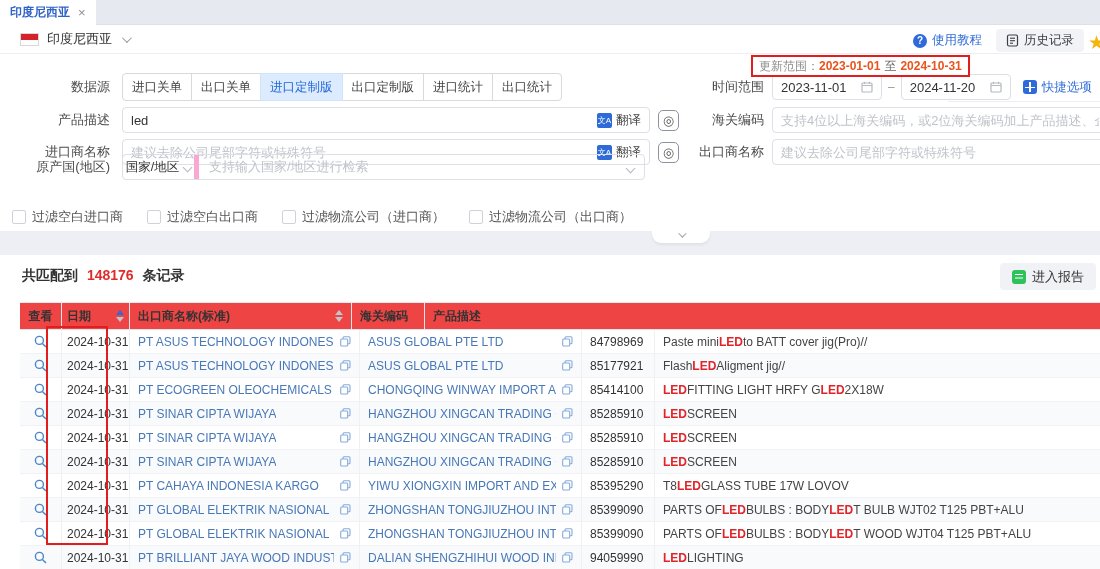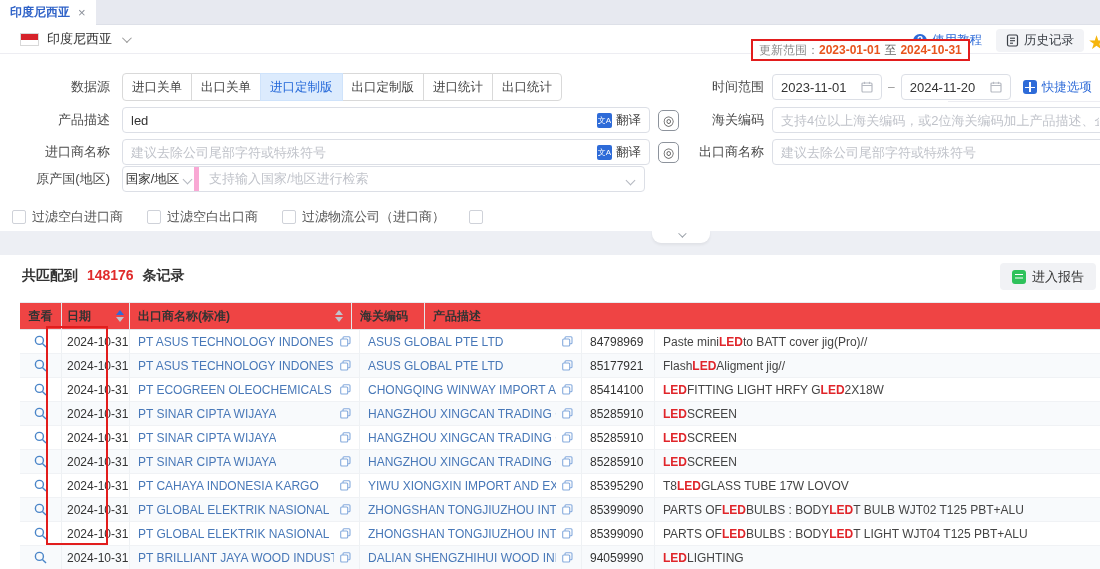--- a/index.html
+++ b/index.html
@@ -21,21 +21,21 @@
   .flag { width:19px; height:13px; border:1px solid #d8d8d8; background:linear-gradient(to bottom,#d6222a 0 50%,#fff 50% 100%); margin-right:8px; flex:0 0 auto; }
   .country { font-size:13px; color:#333; }
   .chev { width:7px; height:7px; border-right:1.5px solid #999; border-bottom:1.5px solid #999; transform:rotate(45deg) translateY(-2px); display:inline-block; margin-left:10px; }
   .toolbar-right { position:absolute; right:16px; top:4px; display:flex; align-items:center; gap:14px; }
   .tb-link { display:flex; align-items:center; gap:5px; font-size:12.5px; color:#2e6bd8; cursor:pointer; }
   .q-circle { width:14px; height:14px; border-radius:50%; background:#2e6bd8; color:#fff; font-size:10px; display:flex; align-items:center; justify-content:center; font-weight:bold; }
   .tb-history { display:flex; align-items:center; gap:5px; font-size:12.5px; color:#3a3f46; background:#f2f3f6; border-radius:4px; padding:3px 10px; cursor:pointer; }
   .star { position:absolute; left:1088px; top:31px; font-size:19px; color:#f6b50c; z-index:6; }
   .border-seg { position:absolute; left:948px; top:76px; width:152px; height:1px; background:#ededf2; }
   
-  .update-banner { position:absolute; left:751px; top:39px; height:22px; border:2px solid #e21d1d; background:#fff; display:flex; align-items:center; white-space:nowrap; padding:0 6px; z-index:5; font-size:12px; }
+  .update-banner { position:absolute; left:751px; top:55px; height:22px; border:2px solid #e21d1d; background:#fff; display:flex; align-items:center; white-space:nowrap; padding:0 6px; z-index:5; font-size:12px; }
   .ub-label { color:#8c8c8c; }
   .ub-date { color:#e8541e; font-weight:bold; }
   .ub-mid { color:#666; margin:0 4px; }
   
   .frow { position:absolute; display:flex; align-items:center; height:28px; }
   .flabel { width:110px; text-align:right; font-size:13px; color:#4a4a4a; margin-right:12px; flex:0 0 auto; }
   .flabel-r { width:66px; text-align:right; font-size:13px; color:#4a4a4a; margin-right:8px; flex:0 0 auto; }
   .seg { display:flex; }
   .seg-btn { height:28px; padding:0 9px; display:flex; align-items:center; font-size:12.5px; color:#444; background:#fff; border:1px solid #d9d9d9; margin-left:-1px; cursor:pointer; white-space:nowrap; }
   .seg-btn:first-child { border-radius:4px 0 0 4px; margin-left:0; }
@@ -208,21 +208,21 @@
       </span>
   </div>
 
   <div class="frow" style="top:113px; left:698px;">
     <span class="flabel-r">出口商名称</span>
     <div class="inp" style="width:336px;">
       <input placeholder="建议去除公司尾部字符或特殊符号" style="">
     </div>
   </div>
 
-  <div class="frow" style="top:140px; left:0;">
+  <div class="frow" style="top:128px; left:0;">
     <span class="flabel">原产国(地区)</span>
     <div class="origin-wrap">
       <span class="origin-select">
         <span>国家/地区</span>
         <span class="chev"></span>
       </span>
       <span class="origin-input">支持输入国家/地区进行检索</span>
       <span class="origin-end"><span class="chev"></span></span>
     </div>
   </div>
@@ -235,20 +235,21 @@
       <label class="check">
         <span class="cbox"></span>
         <span class="clabel">过滤空白出口商</span>
       </label>
       <label class="check">
         <span class="cbox"></span>
         <span class="clabel">过滤物流公司（进口商）</span>
       </label>
       <label class="check">
         <span class="cbox"></span>
+        <span class="clabel">过滤物流公司（出口商）</span>
       </label>
     </div>
 </div>
 
 <div class="update-banner">
   <span class="ub-label">更新范围：</span>
   <span class="ub-date">2023-01-01</span>
   <span class="ub-mid">至</span>
   <span class="ub-date">2024-10-31</span>
 </div>
@@ -616,21 +617,21 @@
             </span>
           </div>
           <div class="td c-hs">
             <span class="hs-txt">85399090</span>
           </div>
           <div class="td c-desc">
             <span>PARTS OF </span>
             <span class="led">LED</span>
             <span> BULBS : BODY </span>
             <span class="led">LED</span>
-            <span> T LIGHT WJT04 T125 PBT+ALU</span>
+            <span> T WOOD WJT04 T125 PBT+ALU</span>
           </div>
         </div>
         <div class="trow">
           <div class="td c-view">
             <svg class="mag" width="13" height="13" viewBox="0 0 13 13">
               <circle cx="5.4" cy="5.4" r="4" fill="none" stroke="#4a85c8" stroke-width="1.4"></circle>
               <line x1="8.4" y1="8.4" x2="12" y2="12" stroke="#4a85c8" stroke-width="1.4"></line>
             </svg>
           </div>
           <div class="td c-date">

